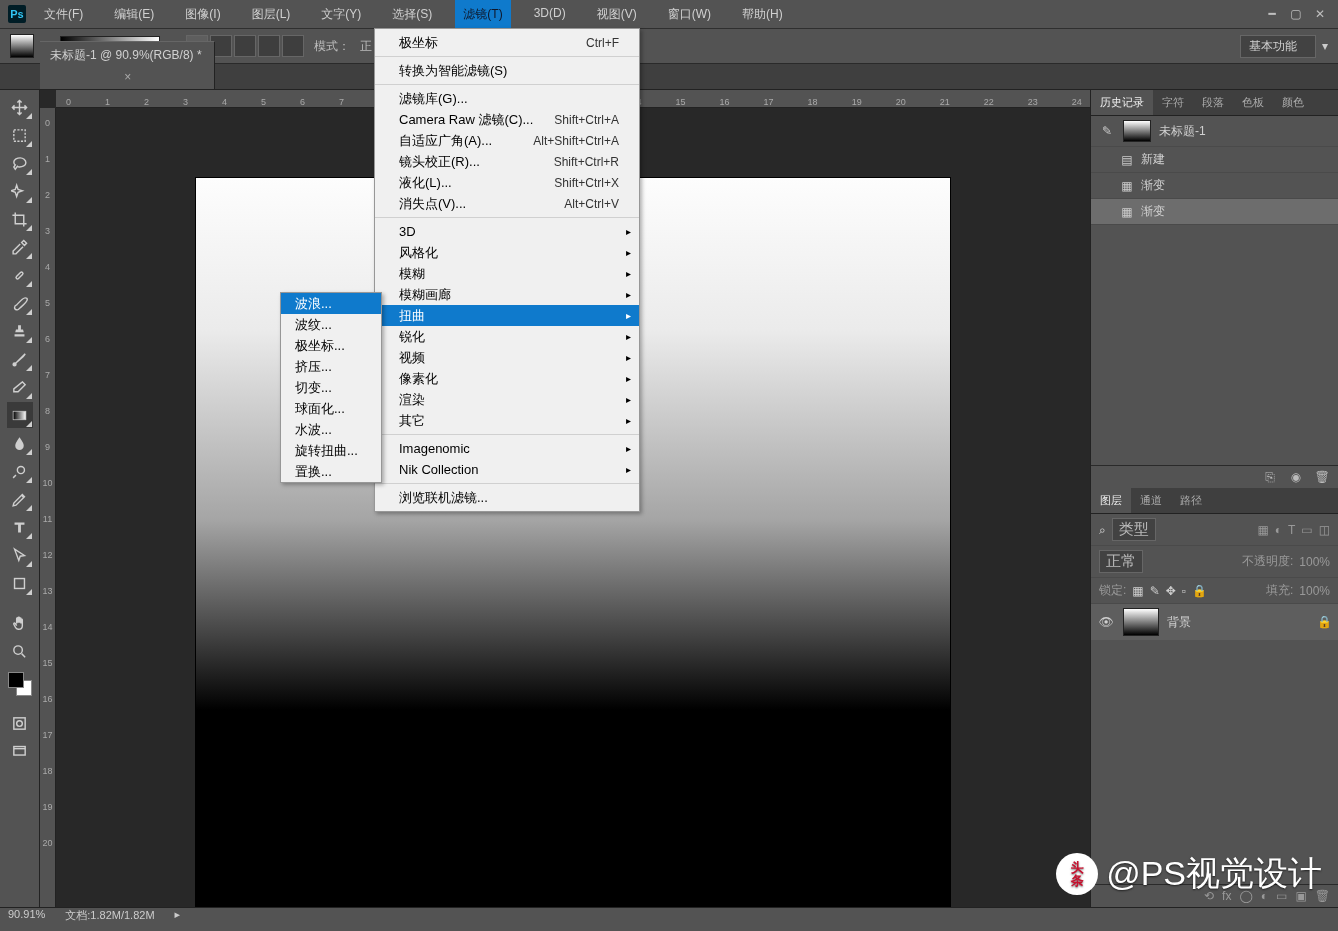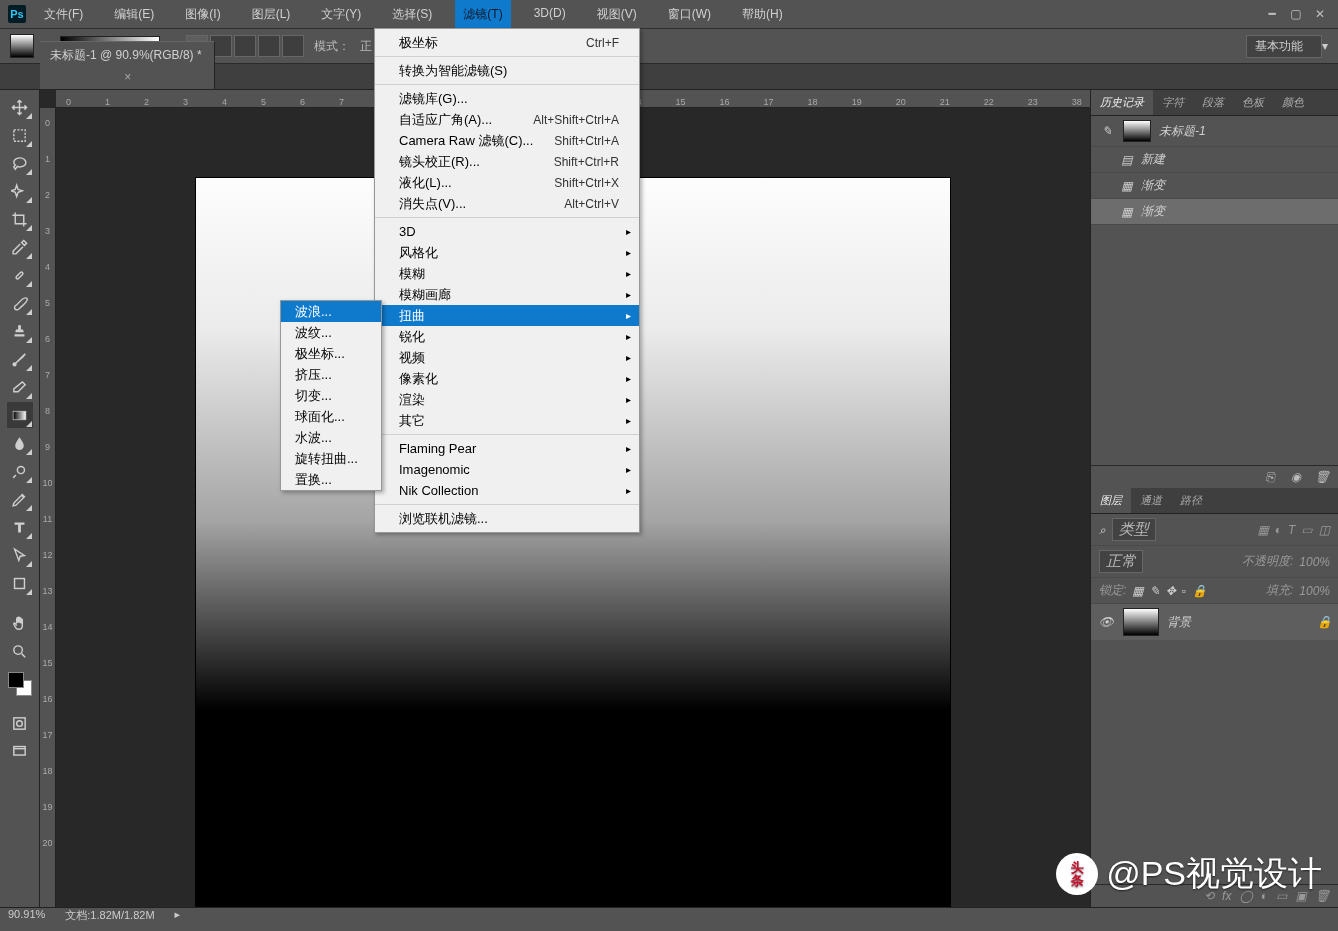--- a/index.html
+++ b/index.html
@@ -18,21 +18,21 @@
 
 .optbar { height: 36px; background: #535353; border-top: 1px solid #2f2f2f; border-bottom: 1px solid #2a2a2a; display: flex; align-items: center; padding: 0 10px; gap: 10px; }
 .tool-preset { width: 24px; height: 24px; background: linear-gradient(#fff,#000); border: 1px solid #222; }
 .grad-prev { width: 100px; height: 20px; background: linear-gradient(to right, #000, #fff); border: 1px solid #222; }
 .grad-type { display: flex; gap: 2px; }
 .grad-btn { width: 22px; height: 22px; background: #3e3e3e; border: 1px solid #666; }
 .grad-btn.sel { background: #5e5e5e; }
 .opt-label { color: #bbb; }
 .opt-check { display: flex; align-items: center; gap: 4px; }
 .chk { width: 14px; height: 14px; background: #2b2b2b; border: 1px solid #888; display: flex; align-items: center; justify-content: center; color: #5ac7ff; font-size: 11px; }
-.right-opts { margin-left: auto; display: flex; align-items: center; }
+.right-opts { margin-left: auto; display: flex; align-items: center; gap: 6px; }
 .workspace-dd { background: #424242; border: 1px solid #666; padding: 2px 18px 2px 8px; font-size: 12px; color: #d0d0d0; }
 .arrow-down { color: #ccc; }
 
 
 .tabbar { height: 26px; background: #3f3f3f; border-bottom: 1px solid #222; display: flex; align-items: flex-end; }
 .side-gap { width: 40px; }
 .doc-tab { background: #535353; padding: 5px 12px 5px 10px; border-top: 1px solid #666; border-right: 1px solid #222; display: flex; align-items: center; gap: 6px; flex-direction: column; }
 .doc-tab .x { color: #aaa; margin-left: 4px; }
 
 
@@ -48,21 +48,21 @@
 .tool-spacer { height: 10px; }
 
 .canvas-area { flex: 1; min-width: 0; position: relative; background: #282828; overflow: hidden; }
 .ruler-h { position: absolute; left: 16px; right: 0; top: 0; height: 18px; background: #535353; border-bottom: 1px solid #222; display: flex; align-items: flex-end; overflow: hidden; color: #aaa; font-size: 9px; gap: 34px; padding-left: 10px; }
 .ruler-v { position: absolute; left: 0; top: 18px; bottom: 0; width: 16px; background: #535353; border-right: 1px solid #222; display: flex; flex-direction: column; align-items: center; color: #aaa; font-size: 9px; gap: 26px; padding-top: 10px; }
 .ruler-v span { writing-mode: horizontal-tb; }
 .canvas-wrap { position: absolute; left: 16px; top: 18px; right: 0; bottom: 0; display: flex; align-items: flex-start; justify-content: center; padding-top: 70px; }
 .canvas { width: 754px; height: 760px; background: linear-gradient(to bottom, #fdfdfd 0%, #ebebeb 20%, #a5a5a5 45%, #444 60%, #000 70%, #000 100%); box-shadow: 0 0 0 1px #000; }
 
 
-.panels { width: 248px; background: #535353; border-left: 1px solid #222; display: flex; flex-direction: column; font-style: italic; }
+.panels { width: 248px; background: #535353; border-left: 1px solid #222; display: flex; flex-direction: column; }
 .panel-tabs { display: flex; background: #3f3f3f; border-bottom: 1px solid #222; }
 .panel-tab { padding: 5px 9px; font-size: 11px; color: #aaa; }
 .panel-tab.sel { background: #535353; color: #eee; }
 .history-body { flex: 0 0 auto; background: #535353; padding: 0; }
 .hist-item { display: flex; align-items: center; gap: 8px; padding: 4px 8px; border-bottom: 1px solid #4a4a4a; }
 .hist-item.head .thumb { width: 28px; height: 22px; background: linear-gradient(#fff,#000); border: 1px solid #222; }
 .hist-item .hicon { width: 16px; height: 16px; display: flex; align-items: center; justify-content: center; color: #ccc; }
 .hist-item.sel { background: #6d6d6d; }
 .hist-indent { display: flex; align-items: center; gap: 6px; padding-left: 20px; }
 .history-fill { height: 240px; }
@@ -87,21 +87,21 @@
 
 .filter-menu { position: absolute; left: 374px; top: 28px; width: 266px; background: #f0f0f0; color: #000; border: 1px solid #979797; box-shadow: 2px 2px 4px rgba(0,0,0,.3); z-index: 10; }
 .fm-sec { border-bottom: 1px solid #d0d0d0; padding: 3px 0; }
 .fm-sec:last-child { border-bottom: none; }
 .fm-row { display: flex; align-items: center; padding: 2px 20px 2px 24px; font-size: 13px; height: 21px; position: relative; }
 .fm-row .short { margin-left: auto; color: #333; font-size: 12px; }
 .fm-row.sub::after { content: "▸"; position: absolute; right: 8px; font-size: 10px; }
 .fm-row.hi { background: #0f7acc; color: #fff; }
 
 
-.sub-menu { position: absolute; left: 280px; top: 300px; width: 102px; background: #f0f0f0; color: #000; border: 1px solid #979797; box-shadow: 2px 2px 4px rgba(0,0,0,.3); z-index: 11; }
+.sub-menu { position: absolute; left: 280px; top: 292px; width: 102px; background: #f0f0f0; color: #000; border: 1px solid #979797; box-shadow: 2px 2px 4px rgba(0,0,0,.3); z-index: 11; }
 .sm-row { padding: 3px 14px; font-size: 13px; height: 21px; display: flex; align-items: center; }
 .sm-row.hi { background: #0f7acc; color: #fff; }
 
 
 .watermark { position: absolute; right: 16px; bottom: 34px; color: #fff; font-size: 34px; font-weight: 500; display: flex; align-items: center; gap: 8px; text-shadow: 0 1px 2px rgba(0,0,0,.6); font-family: "Microsoft YaHei", sans-serif; }
 .wm-logo { width: 42px; height: 42px; border-radius: 50%; background: #fff; color: #c8102e; display: flex; flex-direction: column; align-items: center; justify-content: center; font-size: 13px; font-weight: 700; line-height: 1; }
 </style>
 </head>
 <body>
 
@@ -316,21 +316,21 @@
           <span>14</span>
           <span>15</span>
           <span>16</span>
           <span>17</span>
           <span>18</span>
           <span>19</span>
           <span>20</span>
           <span>21</span>
           <span>22</span>
           <span>23</span>
-          <span>38</span>
+          <span>24</span>
         </div>
       <div class="ruler-v" id="rulerV">
           <span>0</span>
           <span>1</span>
           <span>2</span>
           <span>3</span>
           <span>4</span>
           <span>5</span>
           <span>6</span>
           <span>7</span>
@@ -463,28 +463,28 @@
   <div class="fm-sec">
     <div class="fm-row">
         <span>转换为智能滤镜(S)</span>
       </div>
   </div>
   <div class="fm-sec">
     <div class="fm-row">
         <span>滤镜库(G)...</span>
       </div>
     <div class="fm-row">
+        <span>Camera Raw 滤镜(C)...</span>
+        <span class="short">Shift+Ctrl+A</span>
+      </div>
+    <div class="fm-row">
         <span>自适应广角(A)...</span>
         <span class="short">Alt+Shift+Ctrl+A</span>
       </div>
     <div class="fm-row">
-        <span>Camera Raw 滤镜(C)...</span>
-        <span class="short">Shift+Ctrl+A</span>
-      </div>
-    <div class="fm-row">
         <span>镜头校正(R)...</span>
         <span class="short">Shift+Ctrl+R</span>
       </div>
     <div class="fm-row">
         <span>液化(L)...</span>
         <span class="short">Shift+Ctrl+X</span>
       </div>
     <div class="fm-row">
         <span>消失点(V)...</span>
         <span class="short">Alt+Ctrl+V</span>
@@ -516,23 +516,20 @@
         <span>像素化</span>
       </div>
     <div class="fm-row sub">
         <span>渲染</span>
       </div>
     <div class="fm-row sub">
         <span>其它</span>
       </div>
   </div>
   <div class="fm-sec">
-    <div class="fm-row sub">
-        <span>Flaming Pear</span>
-      </div>
     <div class="fm-row sub">
         <span>Imagenomic</span>
       </div>
     <div class="fm-row sub">
         <span>Nik Collection</span>
       </div>
   </div>
   <div class="fm-sec">
     <div class="fm-row">
         <span>浏览联机滤镜...</span>

